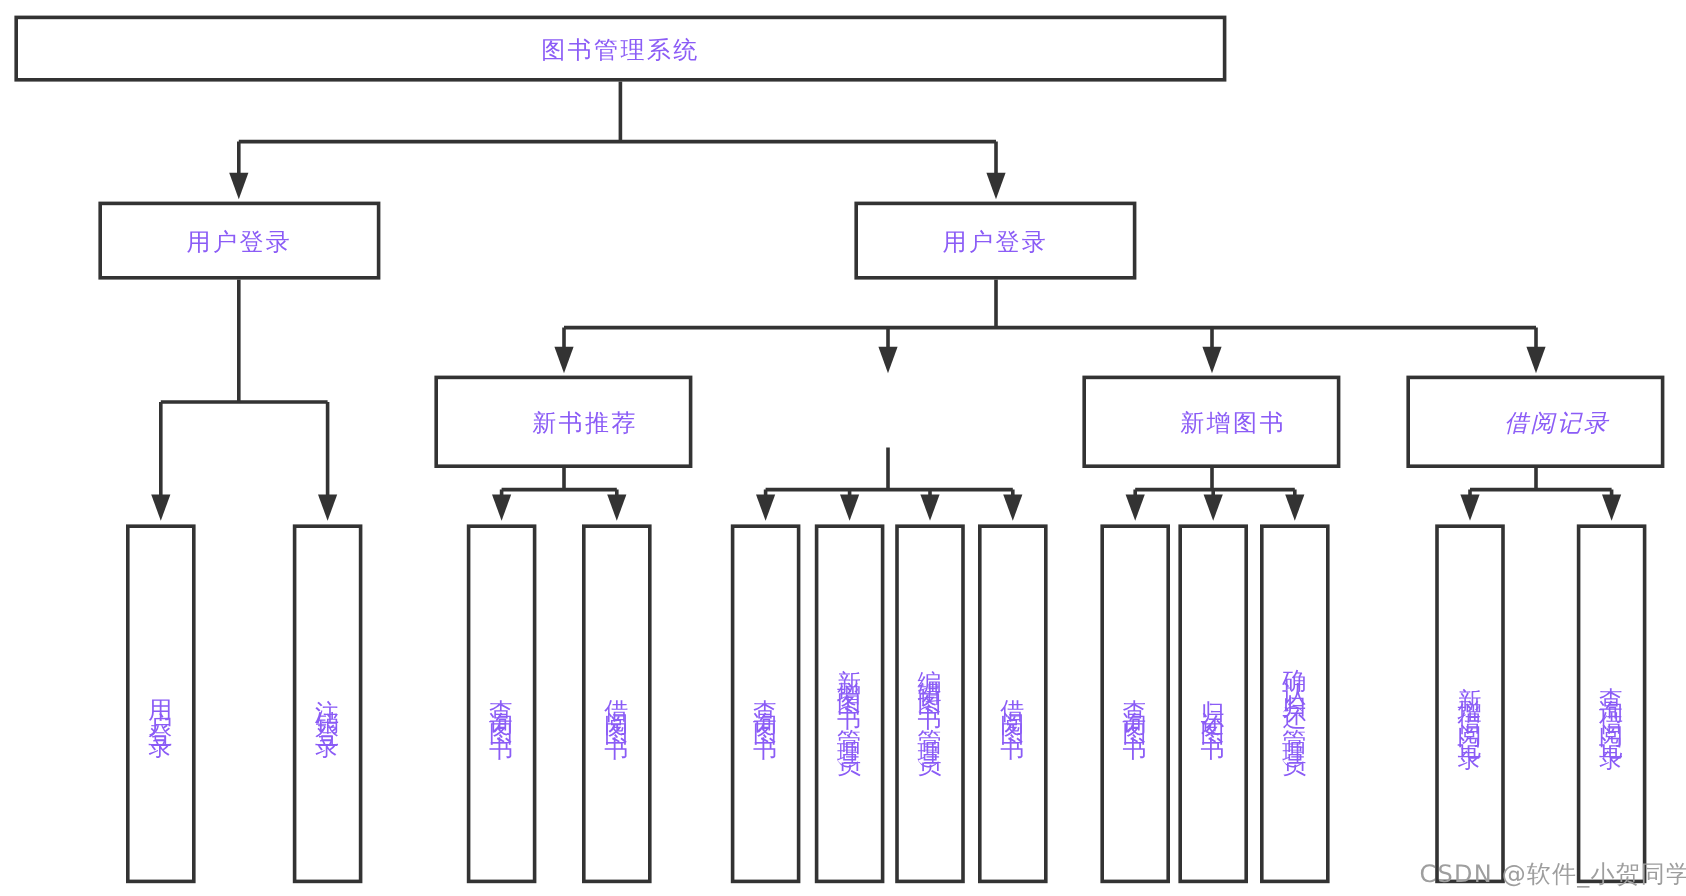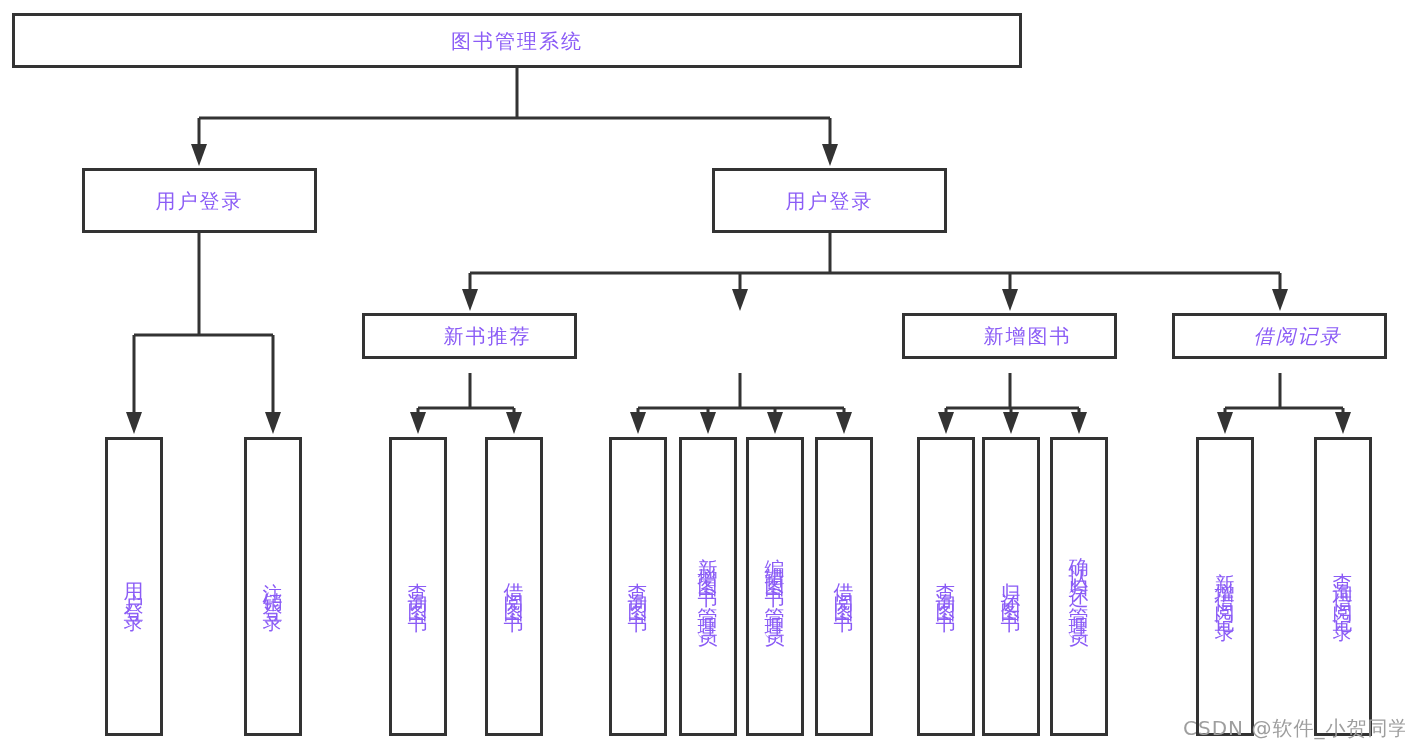--- a/index.html
+++ b/index.html
@@ -44,21 +44,21 @@
     font-size: 20px;
     line-height: 1;
     white-space: normal;
   }
   
   .n-root   { left: 12px;   top: 13px;  width: 1010px; height: 55px; }
   
   .n-login  { left: 82px;   top: 168px; width: 235px;  height: 65px; }
   .n-mgmt   { left: 712px;  top: 168px; width: 235px;  height: 65px; }
   
-  .lvl3     { top: 313px; width: 215px; height: 46px; padding-left: 36px; }
+  .lvl3     { top: 313px; width: 215px; height: 77px; padding-left: 36px; }
   .n-newrec { left: 362px;  }
   .n-borrow { left: 632px;  }
   .n-current{ left: 902px;  }
   .n-record { left: 1172px; font-style: italic; }
   
   .leaf     { top: 437px; width: 58px; height: 299px; }
   .lf-1  { left: 105px;  }
   .lf-2  { left: 244px;  }
   .lf-3  { left: 389px;  }
   .lf-4  { left: 485px;  }

